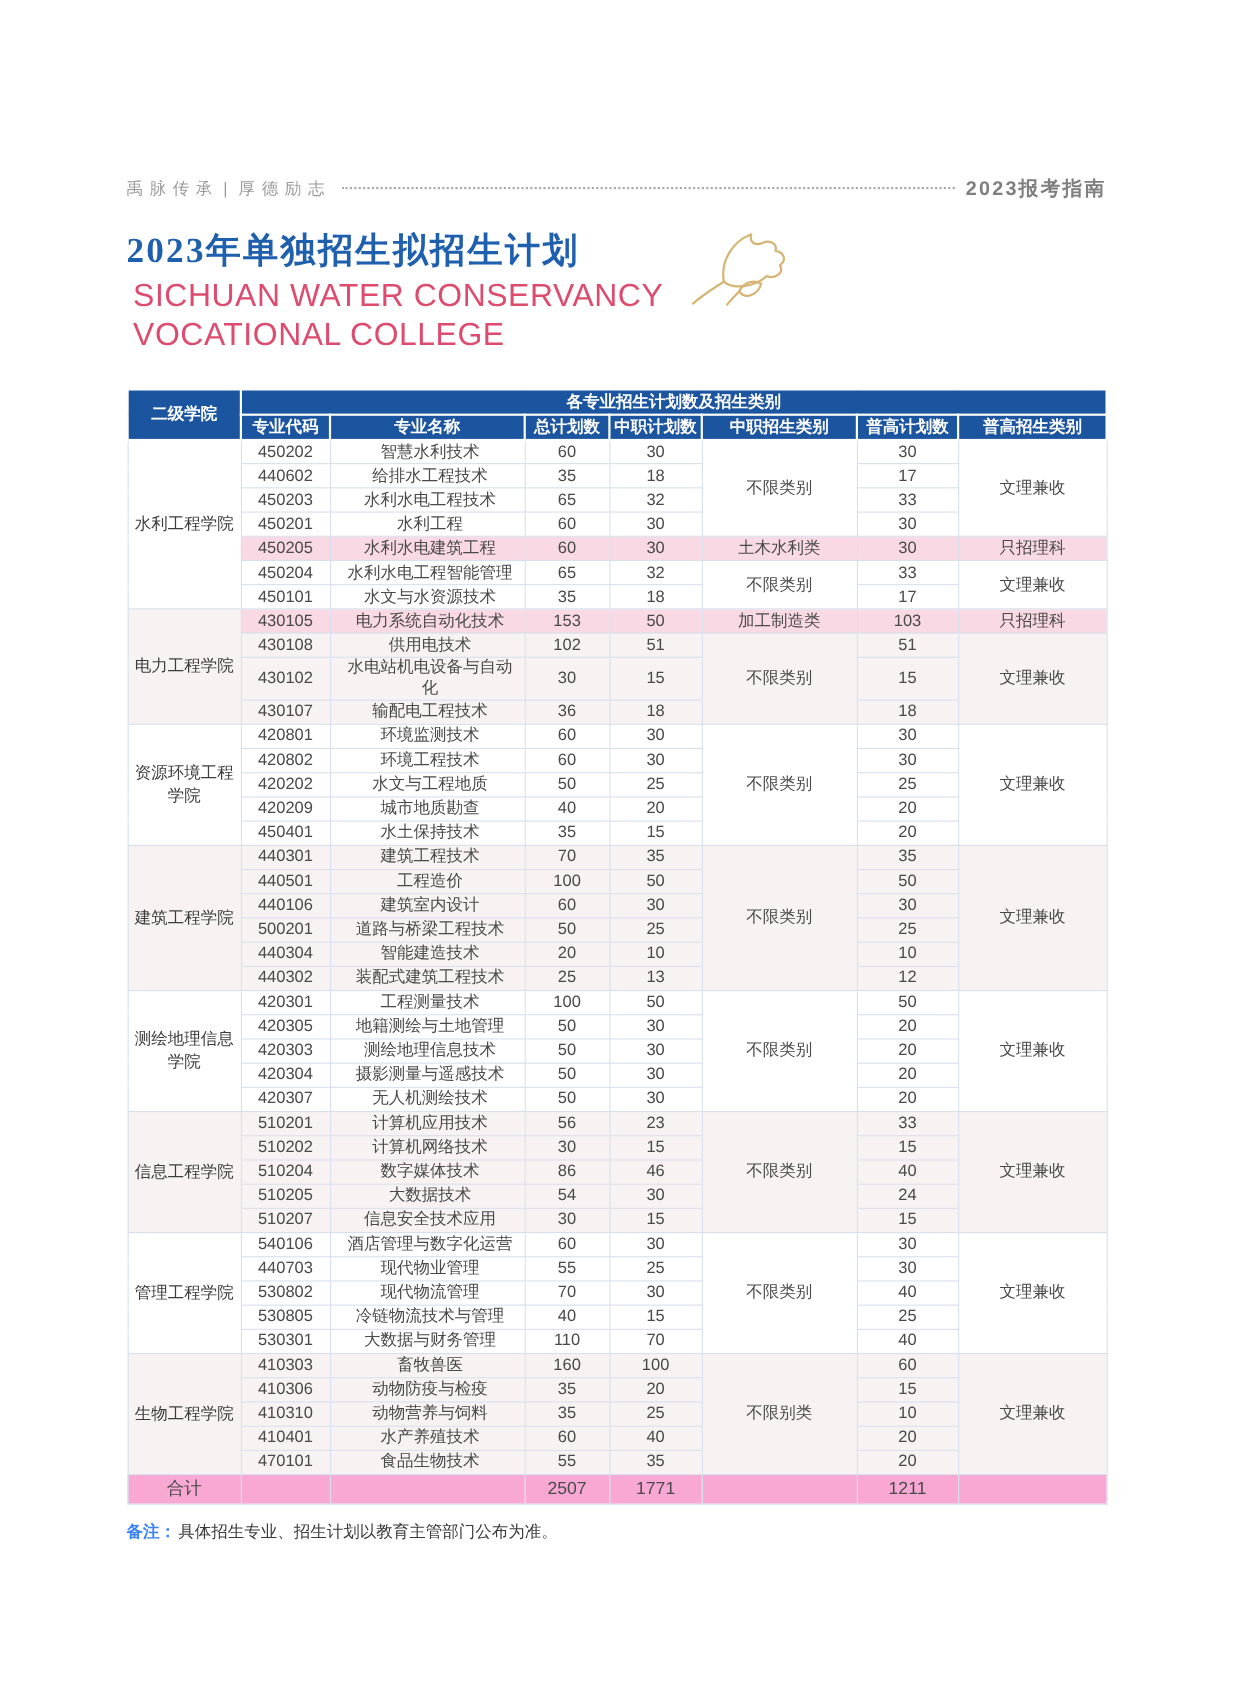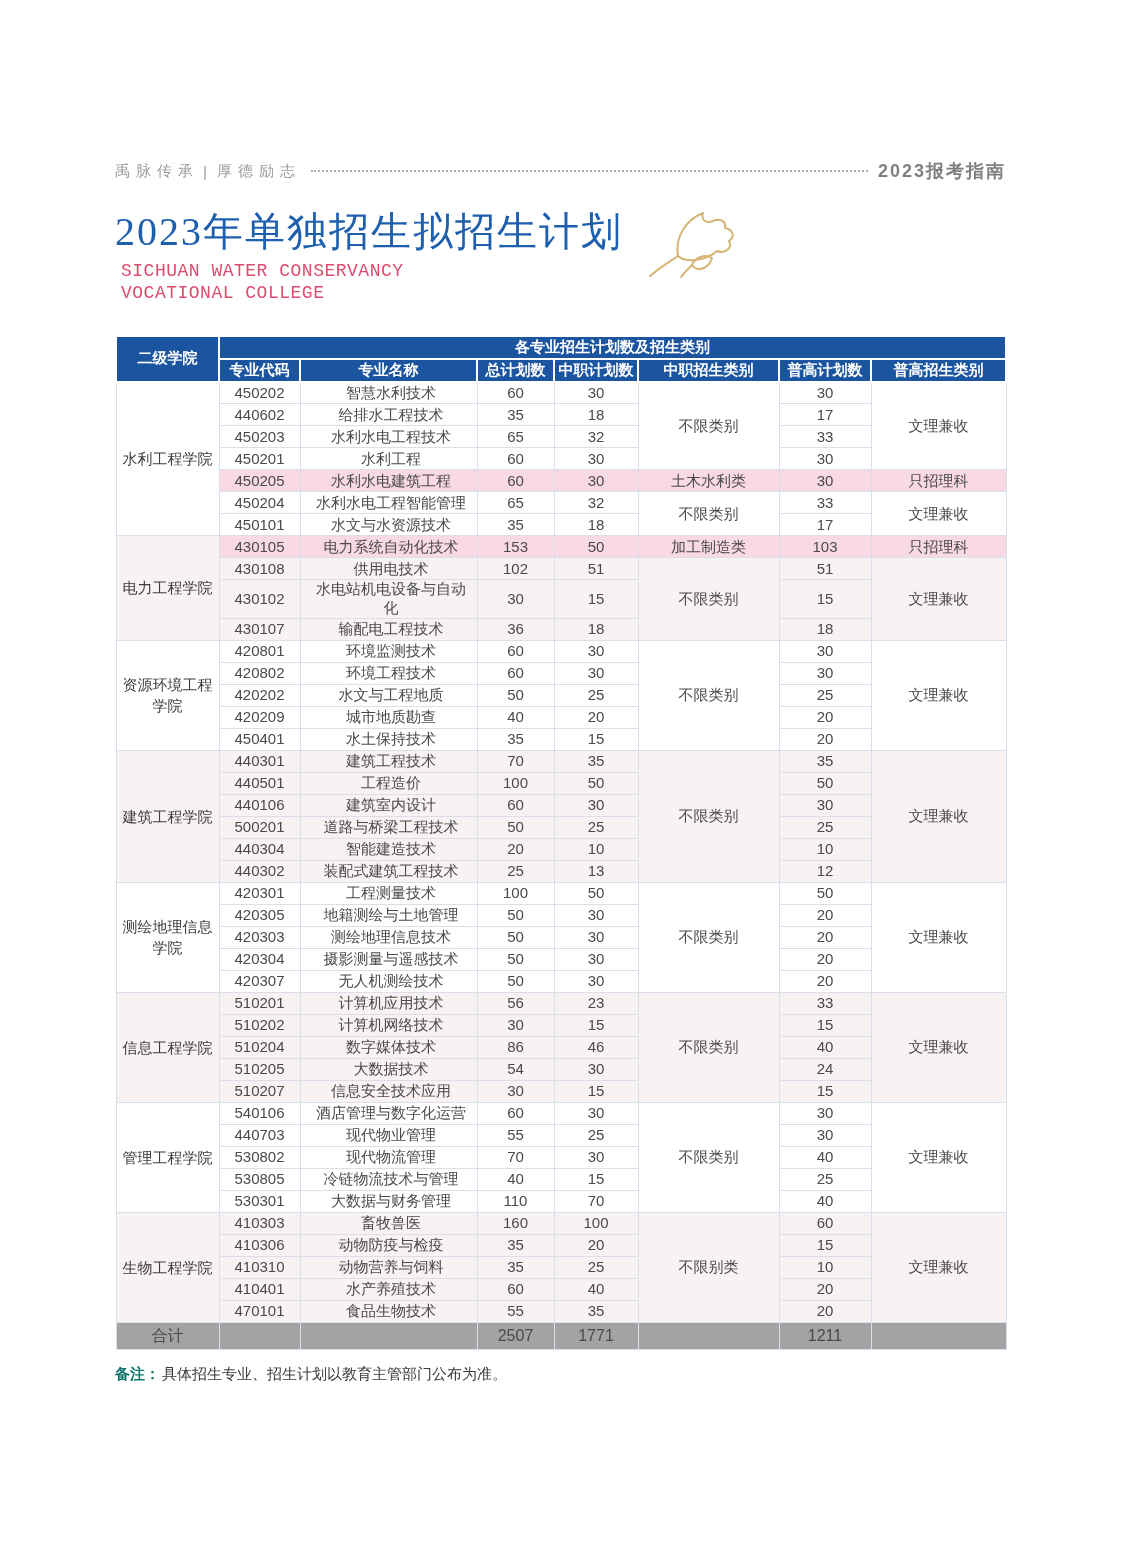--- a/index.html
+++ b/index.html
@@ -14,42 +14,42 @@
 
   
   .topbar{display:flex;align-items:center;height:26px;margin-top:40px;}
   .slogan{color:var(--slogan);font-size:15px;letter-spacing:6px;white-space:nowrap;}
   .slogan-divider{color:var(--slogan);font-size:15px;margin:0 10px 0 4px;}
   .leader{flex:1;height:0;border-bottom:2px dotted #ababab;margin:0 10px;}
   .guide-label{color:var(--guide);font-size:18px;font-weight:bold;letter-spacing:2px;white-space:nowrap;}
 
   
   .title-row{display:flex;align-items:flex-start;margin-top:26px;}
-  .title{margin:0;font-family:"Liberation Serif","DejaVu Serif",serif;font-weight:400;
-         font-size:40px;line-height:1.1;color:var(--title-blue);letter-spacing:2px;white-space:nowrap;}
-  .subtitle{margin:7px 0 0 6px;font-family:Liberation Mono, monospace;
-            color:var(--pink);font-size:18px;line-height:1.22;letter-spacing:0.5px;}
+  .title{margin:0;font-family:"Liberation Serif","DejaVu Serif",serif;font-weight:700;
+         font-size:32px;line-height:1.1;color:var(--title-blue);letter-spacing:2px;white-space:nowrap;}
+  .subtitle{margin:7px 0 0 6px;font-family:Liberation Sans, sans-serif;
+            color:var(--pink);font-size:29px;line-height:1.22;letter-spacing:0.5px;}
   .leaf{margin:-12px 0 0 22px;flex:0 0 auto;}
 
   
   table{border-collapse:collapse;table-layout:fixed;width:890px;margin-top:30px;}
   thead th{background:var(--blue);color:#fff;font-size:15px;font-weight:bold;
            border:2px solid #fff;height:23px;padding:0 2px;}
   tbody td{border:1px solid var(--bd);height:22px;padding:0 4px;text-align:center;
            font-size:15px;color:#4a4a4a;background:#fff;line-height:1.25;}
   tbody td.name{text-align:center;padding-left:9px;}
   tr.alt td{background:var(--galt);}
   tr.hl td{background:var(--hl);}
   td.college{font-size:15px;color:#3c3c3c;background:#fff;line-height:1.45;padding:12px 6px;}
   td.college.altbg{background:var(--galt);margin-left:20px;}
-  tr.total td{height:27px;background:#a3a3a3;font-size:16px;}
+  tr.total td{height:27px;background:#f9a8d4;font-size:16px;}
 
   
   .footnote{margin-top:15px;font-size:15px;color:#3a3a3a;}
-  .footnote b{color:#0f766e;margin-right:2px;}
+  .footnote b{color:#3b82f6;margin-right:2px;}
 </style>
 </head>
 <body>
 
 <div class="page">
 
   <div class="topbar">
     <span class="slogan">禹脉传承</span>
     <span class="slogan-divider">|</span>
     <span class="slogan">厚德励志</span>

